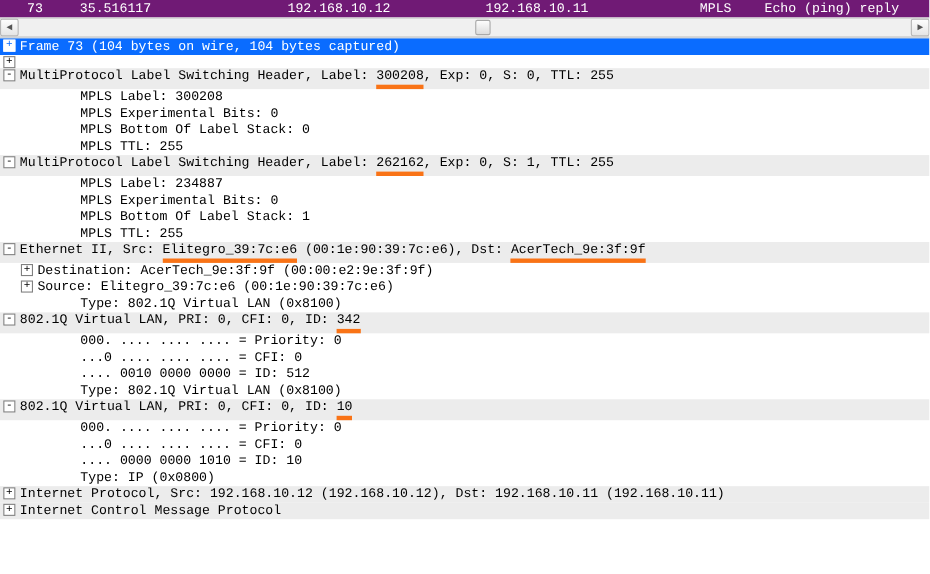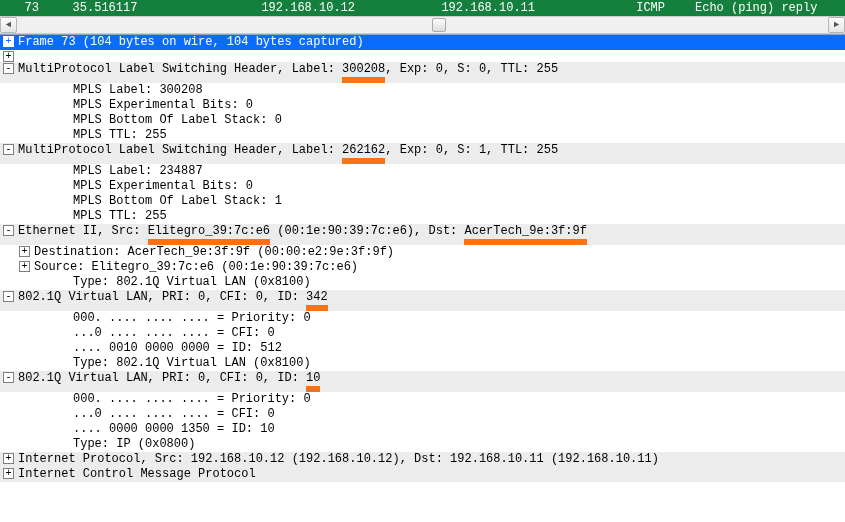--- a/index.html
+++ b/index.html
@@ -6,21 +6,21 @@
   body {
     font-family: "Courier New", Courier, monospace;
     font-size: 12px;
     background: #fff;
     width: 845px;
     height: 522px;
     overflow: hidden;
     color: #000;
   }
   .top-row {
-    background: #15803d;
+    background: #701a75;
     color: #fff;
     padding: 1px 0;
     display: flex;
     white-space: pre;
   }
   .col-no   { width: 45px; text-align: right; padding-right: 6px; }
   .col-time { width: 120px; text-align: center; }
   .col-src  { width: 190px; text-align: right; padding-left: 40px;}
   .col-dst  { width: 180px; text-align: right;  padding-left: 15px;}
   .col-proto{ width: 130px; text-align: right;   padding-left: 40px;}
@@ -67,33 +67,33 @@
     border: 1px solid #808080;
     background: #fff;
     margin: 1px 4px 0 1px;
     text-align: center;
     font-size: 10px; line-height: 9px;
     color: #000;
   }
   .indent1 { padding-left: 34px; margin-left: 39px; }
   .indent0 { padding-left: 18px; }
   .red-under {
-    border-bottom: 6px solid #f97316;
+    border-bottom: 4px solid #f97316;
   }
   .txt { white-space: pre; }
 </style>
 </head>
 <body>
 
 <div class="top-row">
   <span class="col-no">73</span>
   <span class="col-time">35.516117</span>
   <span class="col-src">192.168.10.12</span>
   <span class="col-dst">192.168.10.11</span>
-  <span class="col-proto">ICMP</span>
+  <span class="col-proto">MPLS</span>
   <span class="col-info">Echo (ping) reply</span>
 </div>
 
 <div class="scroll-bar">
   <div class="sb-arrow">◄</div>
   <div class="sb-track">
     <div class="sb-thumb"></div>
   </div>
   <div class="sb-arrow">►</div>
 </div>
@@ -149,21 +149,21 @@
   <div class="line indent1"><span class="txt">...0 .... .... .... = CFI: 0</span></div>
   <div class="line indent1"><span class="txt">.... 0010 0000 0000 = ID: 512</span></div>
   <div class="line indent1"><span class="txt">Type: 802.1Q Virtual LAN (0x8100)</span></div>
 
   <div class="line shade">
     <span class="exp">-</span>
     <span class="txt">802.1Q Virtual LAN, PRI: 0, CFI: 0, ID: </span><span class="txt red-under">10</span>
   </div>
   <div class="line indent1"><span class="txt">000. .... .... .... = Priority: 0</span></div>
   <div class="line indent1"><span class="txt">...0 .... .... .... = CFI: 0</span></div>
-  <div class="line indent1"><span class="txt">.... 0000 0000 1350 = ID: 10</span></div>
+  <div class="line indent1"><span class="txt">.... 0000 0000 1010 = ID: 10</span></div>
   <div class="line indent1"><span class="txt">Type: IP (0x0800)</span></div>
 
   <div class="line shade">
     <span class="exp">+</span>
     <span class="txt">Internet Protocol, Src: 192.168.10.12 (192.168.10.12), Dst: 192.168.10.11 (192.168.10.11)</span>
   </div>
 
   <div class="line shade">
     <span class="exp">+</span>
     <span class="txt">Internet Control Message Protocol</span>

